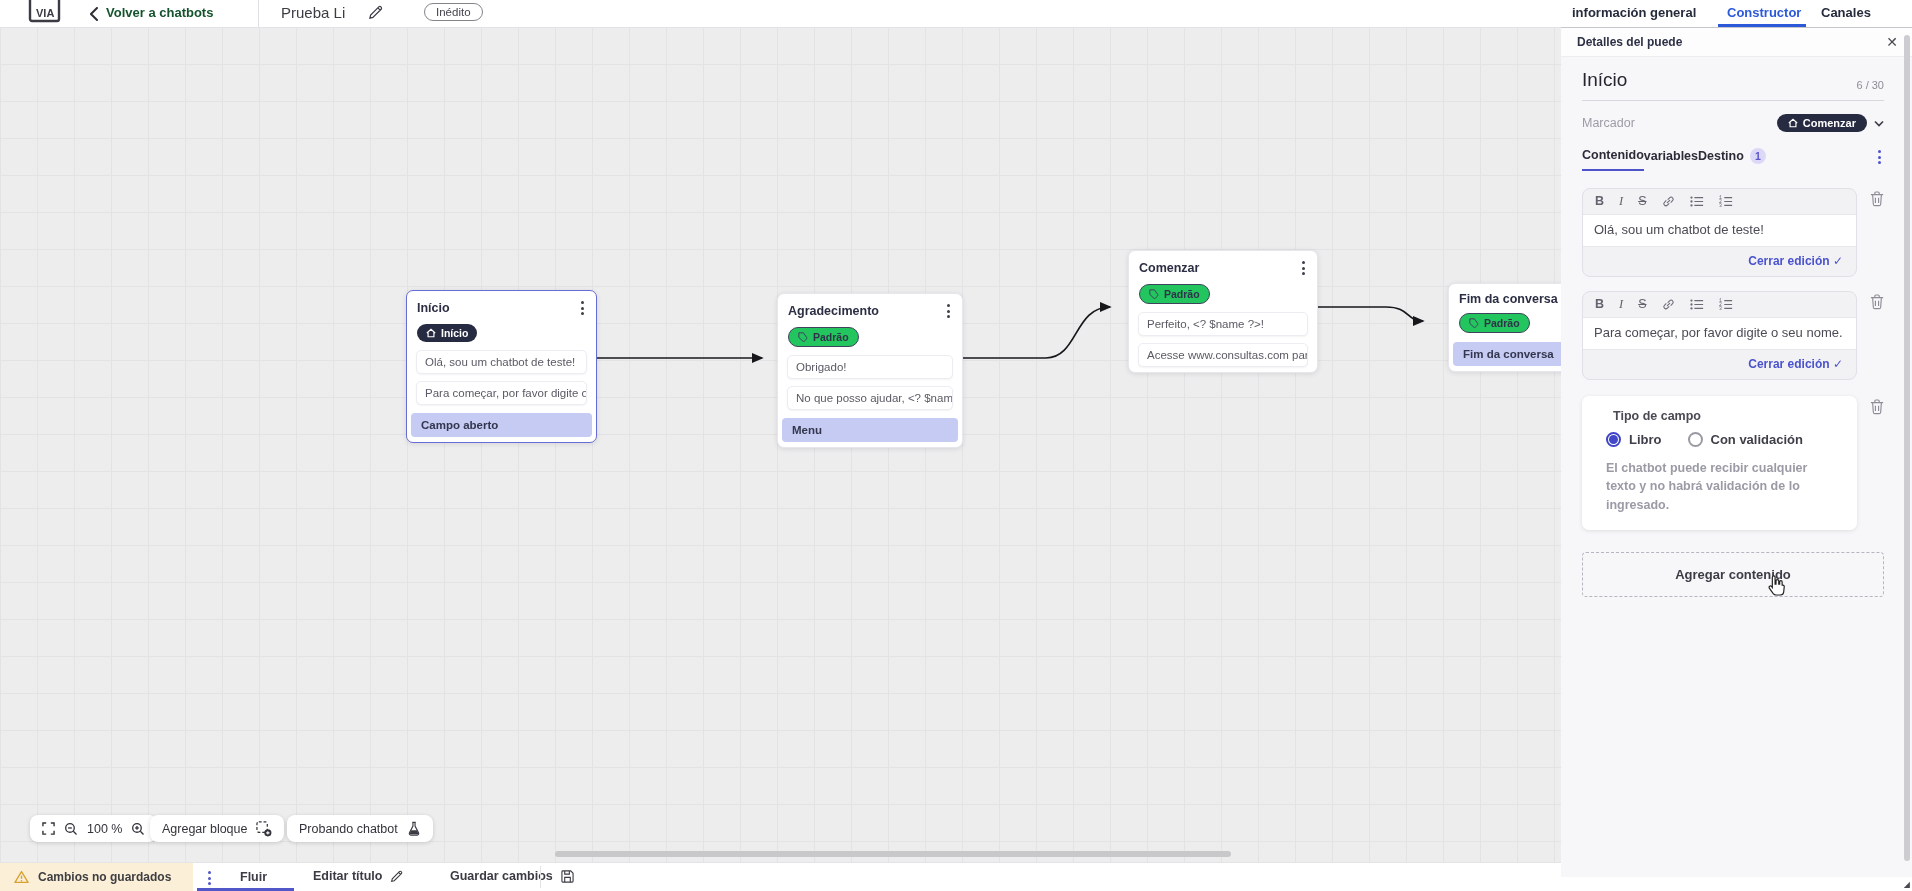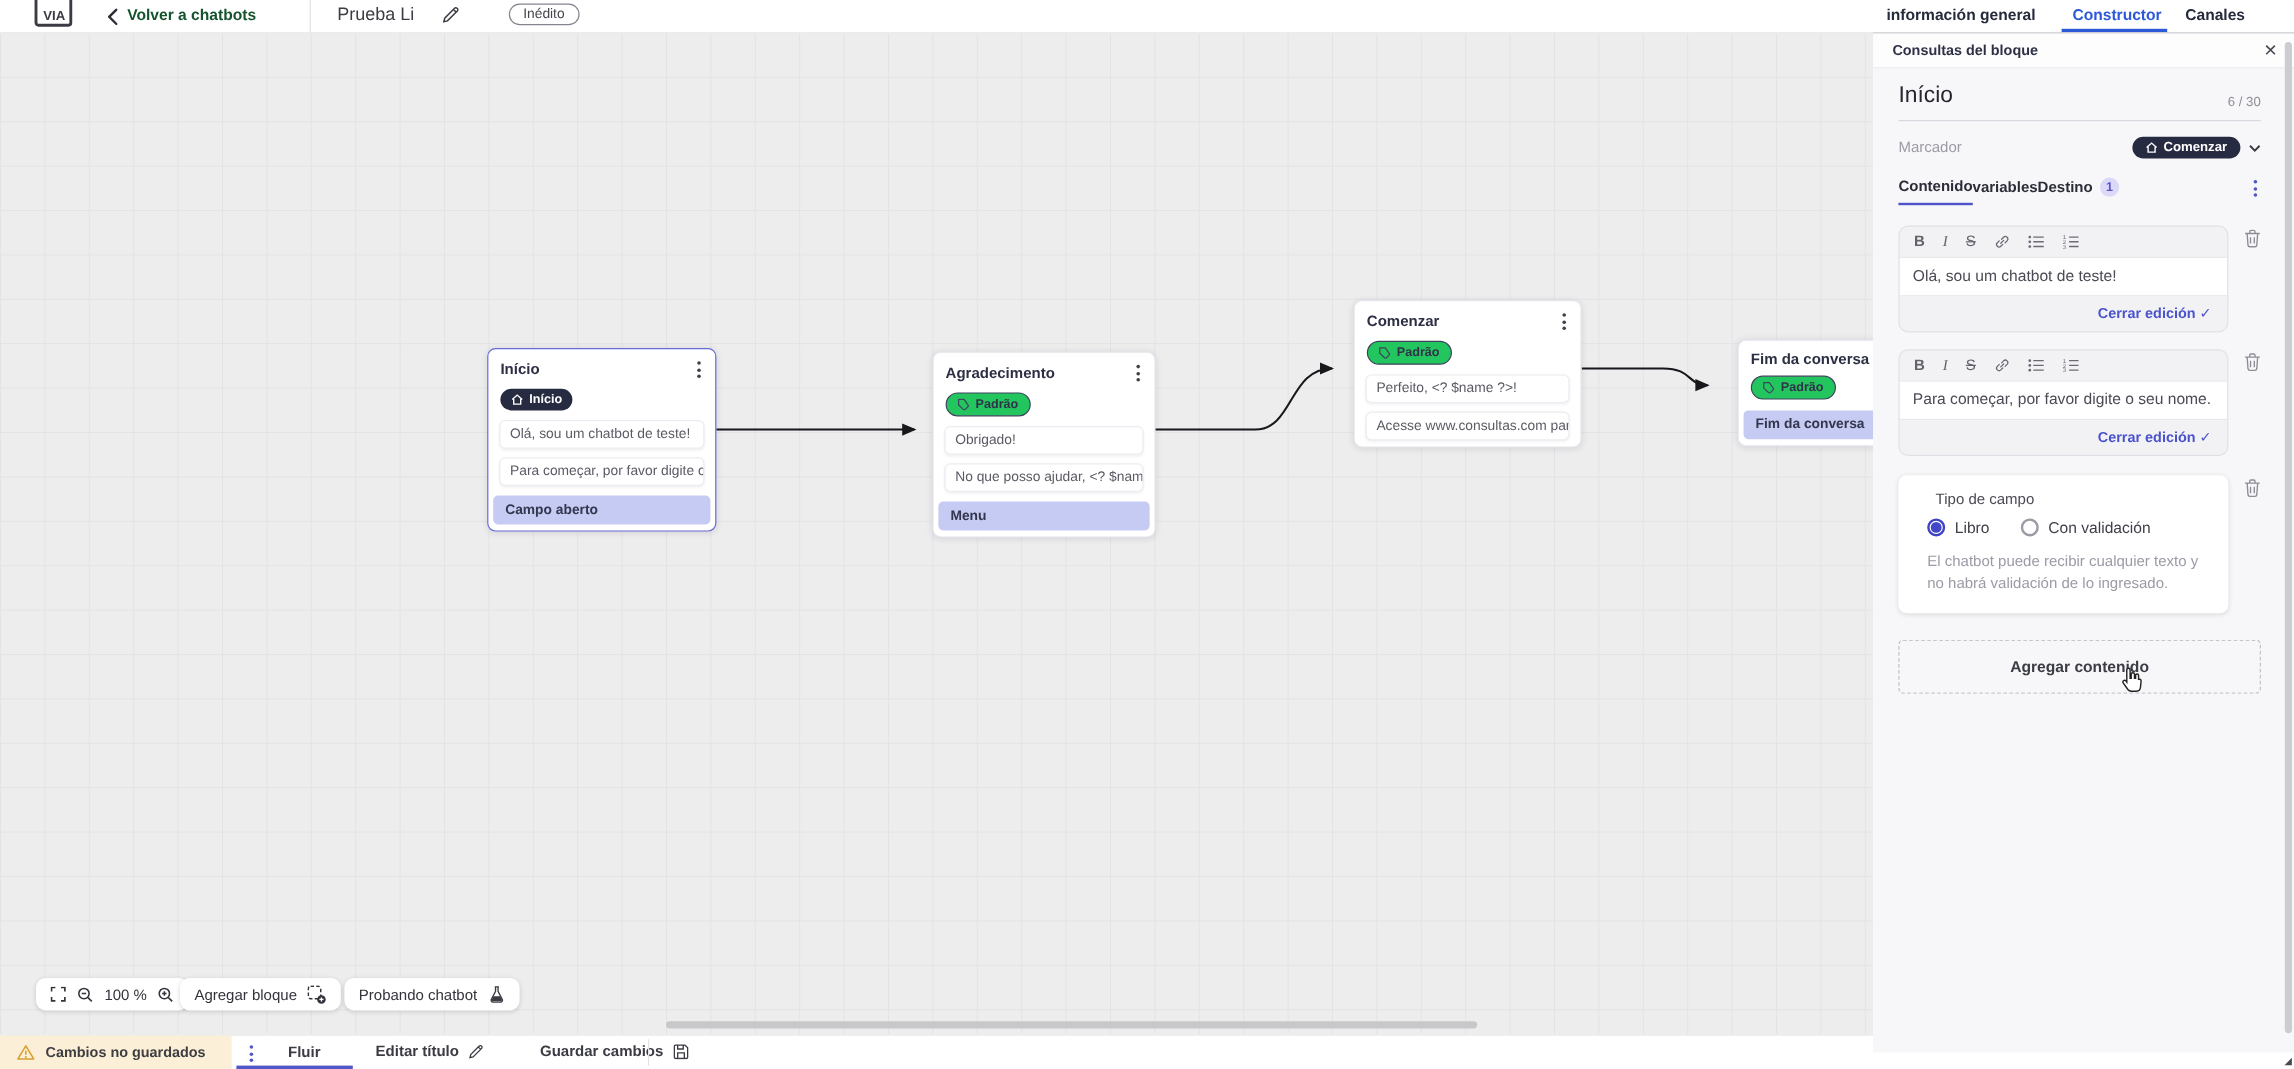--- a/index.html
+++ b/index.html
@@ -66,21 +66,21 @@
   .ed-tool{font-size:12.5px;cursor:pointer;line-height:1;}
   .ed-tool.b{font-weight:700;}
   .ed-tool.i{font-style:italic;font-family:"Liberation Serif",serif;}
   .ed-tool.s{text-decoration:line-through;}
   .ed-input{background:#fff;border-top:1px solid #e7e7ec;border-bottom:1px solid #e7e7ec;padding:6px 11px;font-size:13px;color:#4b4b55;line-height:1.45;cursor:text;}
   .ed-footer{padding:7px 13px 8px;text-align:right;font-size:12px;font-weight:700;color:#4a52cc;cursor:pointer;}
   .trash-btn{margin-left:13px;margin-top:3px;cursor:pointer;flex:0 0 auto;}
 
   .of-card{flex:1;border-radius:7px;overflow:hidden;background:#fff;box-shadow:0 1px 4px rgba(0,0,0,.10);}
   .of-head{background:#b7bfec;display:flex;justify-content:space-between;align-items:center;padding:7px 12px;font-size:11.5px;font-weight:700;color:#2e2e3c;cursor:pointer;}
-  .of-body{padding:11px 24px 15px;}
+  .of-body{padding:11px 24px 15px;font-weight:bold;}
   .of-type-label{font-size:12.5px;color:#4a4a54;margin:2px 0 9px 7px;}
   .radio-row{display:flex;align-items:center;gap:26px;}
   .radio{display:flex;align-items:center;gap:8px;font-size:13px;color:#3f3f49;cursor:pointer;}
   .rdot{width:15px;height:15px;border-radius:50%;border:2px solid #9a9aa5;box-sizing:border-box;background:#fff;position:relative;flex:0 0 auto;}
   .rdot.sel{border-color:#3f44c6;}
   .rdot.sel::after{content:"";position:absolute;inset:1px;border-radius:50%;background:#4348c8;}
   .of-helper{margin-top:12px;font-size:12.5px;color:#9b9ba6;line-height:1.5;}
 
   .add-content{margin-top:22px;border:1.5px dashed #b6b6bf;border-radius:4px;height:43px;display:flex;align-items:center;justify-content:center;font-size:13px;font-weight:700;color:#3c3c46;position:relative;cursor:pointer;}
   .cursor-icon{position:absolute;right:96px;top:21px;pointer-events:none;}
@@ -255,21 +255,21 @@
             <path d="M4.9 10.5h6.2l1.6 3c.4.8-.1 1.7-1 1.7H4.3c-.9 0-1.4-.9-1-1.7l1.6-3z" fill="#3a3a42"></path>
           </svg>
       </span>
     </div>
 
     <div class="hscroll"></div>
   </div>
 
   <aside class="panel">
     <div class="panel-header">
-      <span>Consultas del bloque</span>
+      <span>Detalles del puede</span>
       <span class="close-x">✕</span>
     </div>
 
     <div class="panel-body">
       <div class="name-row">
         <span class="block-name">Início</span>
         <span class="counter">6 / 30</span>
       </div>
 
       <div class="marker-row">

